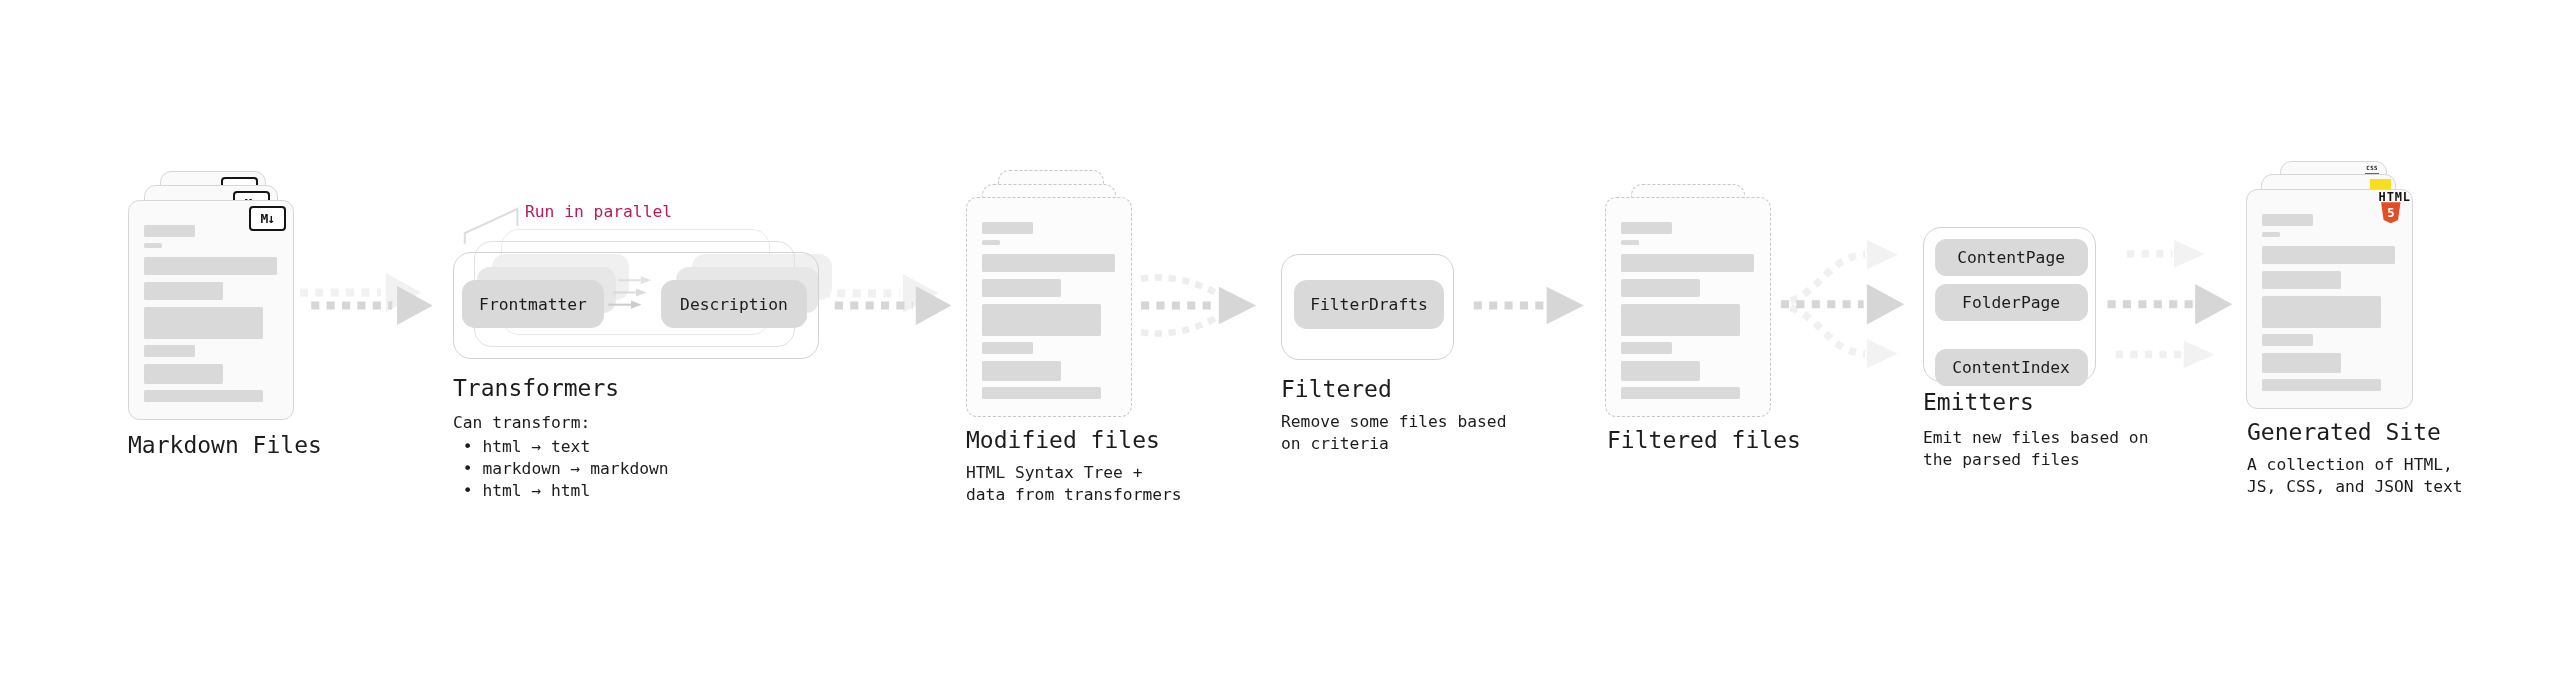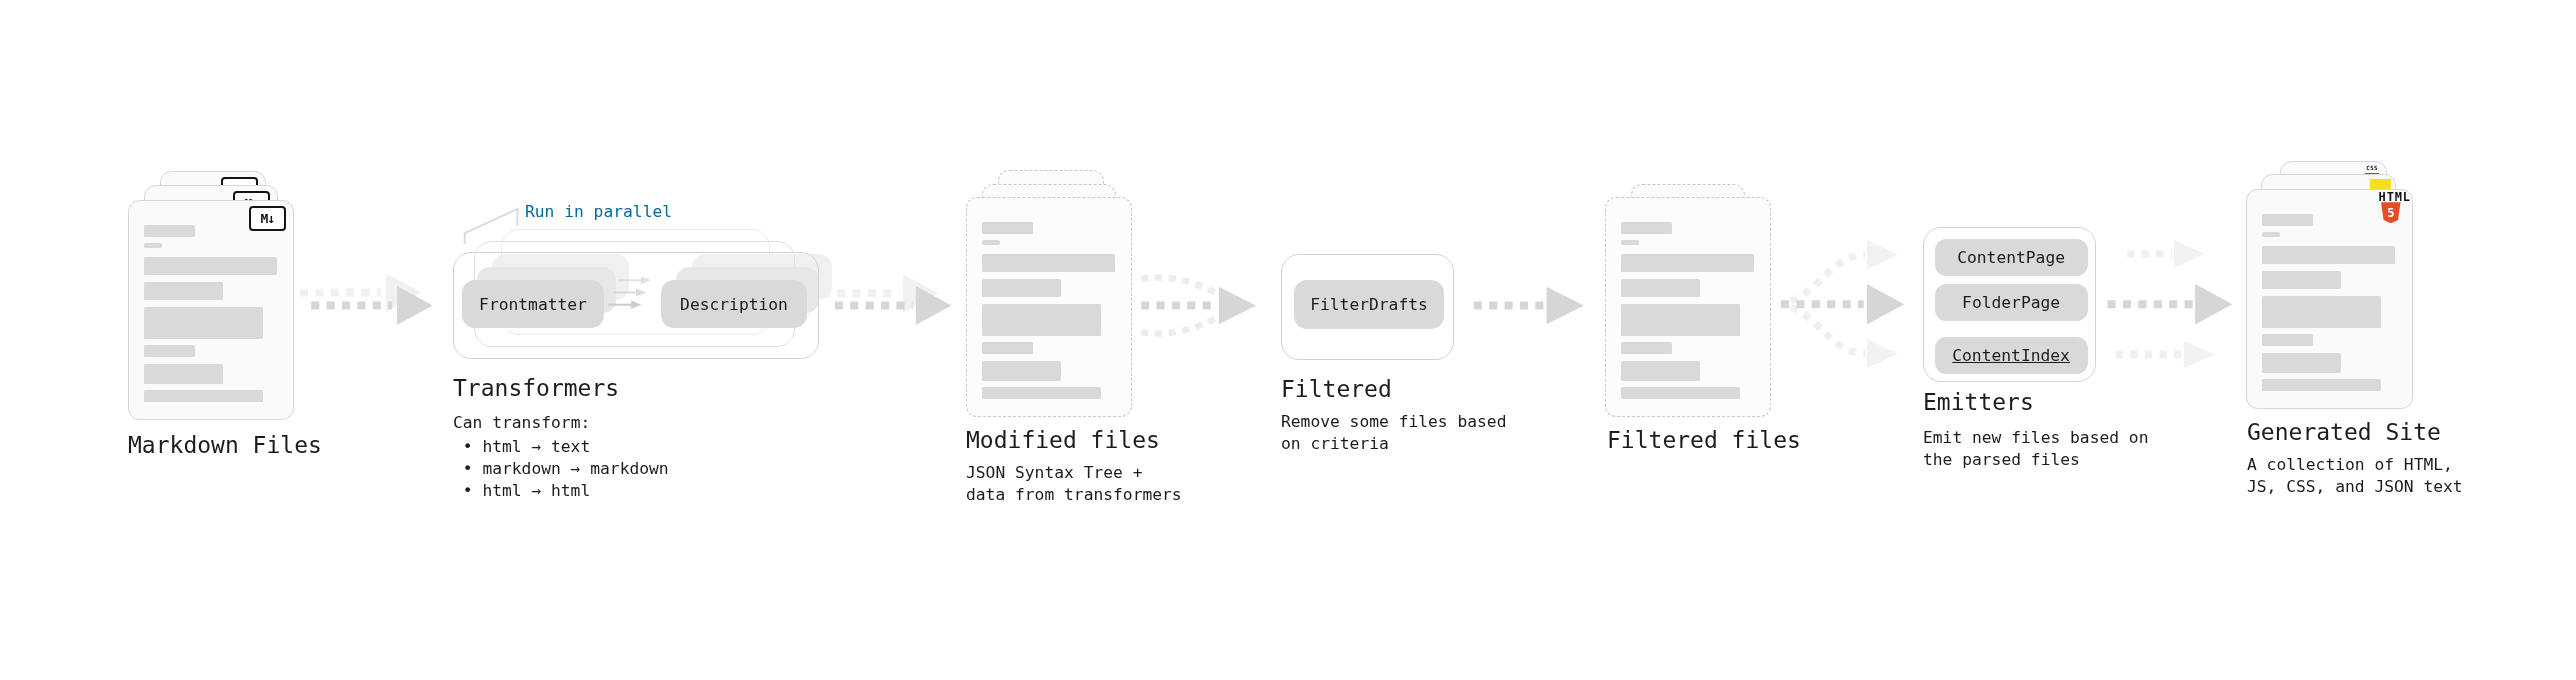--- a/index.html
+++ b/index.html
@@ -24,21 +24,21 @@
   .pill{position:absolute;background:#d9d9d9;border-radius:13px;display:flex;align-items:center;
         justify-content:center;font-size:16.3px;color:#1c1c1c;}
   .gpill{position:absolute;border-radius:13px;}
   .g1{background:#e7e7e7;}
   .g2{background:#f0f0f0;}
   .epill{position:absolute;left:10.6px;width:153px;height:37px;background:#d9d9d9;border-radius:11.4px;
          display:flex;align-items:center;justify-content:center;font-size:16.3px;color:#1c1c1c;}
   
   .h{position:absolute;font-size:23px;line-height:26px;color:#1c1c1c;white-space:pre;}
   .sub{position:absolute;font-size:16.3px;line-height:22px;color:#1c1c1c;white-space:pre-line;}
-  .note{position:absolute;font-size:16.3px;color:#0369a1;white-space:pre;}
+  .note{position:absolute;font-size:16.3px;color:#be185d;white-space:pre;}
   .bullets{position:absolute;font-size:16.3px;line-height:22px;color:#1c1c1c;padding-left:9.8px;}
   
   .h5wrap{position:absolute;top:3.3px;right:9px;width:24.4px;text-align:center;}
   .h5text{font-size:12px;font-weight:bold;color:#141414;letter-spacing:0.8px;line-height:8.1px;}
   .h5shield{width:19.5px;height:21px;margin:0.8px auto 0;background:#e44d26;
             clip-path:polygon(0 0,100% 0,87% 85%,50% 100%,13% 85%);
             display:flex;align-items:center;justify-content:center;}
   .h5shield span{color:#ffffff;font-size:12.2px;font-weight:bold;line-height:12.2px;}
   .jsbadge{position:absolute;top:4.1px;right:4.1px;width:21px;height:16.3px;background:#f7df1e;}
   .csswrap{position:absolute;top:3.3px;right:4.9px;width:18px;text-align:center;}
@@ -136,21 +136,21 @@
         <div style="width: 18px; height: 4.9px; margin-top: 6.5px; margin-left: 15.4px; background: rgb(217, 217, 217); border-radius: 1.6px;"></div>
         <div style="width: 133px; height: 18px; margin-top: 9px; margin-left: 15.4px; background: rgb(217, 217, 217); border-radius: 1.6px;"></div>
         <div style="width: 79px; height: 18.7px; margin-top: 6.5px; margin-left: 15.4px; background: rgb(217, 217, 217); border-radius: 1.6px;"></div>
         <div style="width: 119px; height: 32px; margin-top: 6.5px; margin-left: 15.4px; background: rgb(217, 217, 217); border-radius: 1.6px;"></div>
         <div style="width: 51px; height: 11.4px; margin-top: 6.5px; margin-left: 15.4px; background: rgb(217, 217, 217); border-radius: 1.6px;"></div>
         <div style="width: 79px; height: 19.5px; margin-top: 7.3px; margin-left: 15.4px; background: rgb(217, 217, 217); border-radius: 1.6px;"></div>
         <div style="width: 119px; height: 12.2px; margin-top: 6.5px; margin-left: 15.4px; background: rgb(217, 217, 217); border-radius: 1.6px;"></div>
       </div>
   </div>
   <div class="h" style="left:966px;top:427px;">Modified files</div>
-  <div class="sub" style="left:966px;top:462px;">JSON Syntax Tree +
+  <div class="sub" style="left:966px;top:462px;">HTML Syntax Tree +
 data from transformers</div>
 
   <svg style="left:1136px;top:265px;" width="130" height="81" viewBox="0 0 160 100">
     <path d="M6,17 C48,10 88,26 114,44" fill="none" stroke="#ededed" stroke-width="8" stroke-dasharray="9 8"></path>
     <path d="M6,83 C48,90 88,74 114,56" fill="none" stroke="#ededed" stroke-width="8" stroke-dasharray="9 8"></path>
     <line x1="6" y1="50" x2="100" y2="50" stroke="#d6d6d6" stroke-width="10" stroke-dasharray="10 9"></line>
     <polygon points="102,27 148,50 102,73" fill="#d6d6d6"></polygon>
   </svg>
 
   <div class="frame f-front" style="left:1281px;top:254px;width:173px;height:106px;background:#ffffff;"></div>
@@ -184,21 +184,21 @@
     <polygon points="112,10 150,28 112,46" fill="#f2f2f2"></polygon>
     <path d="M18,93 C58,108 66,148 110,150" fill="none" stroke="#f0f0f0" stroke-width="9" stroke-dasharray="9 9"></path>
     <polygon points="112,132 150,150 112,168" fill="#f2f2f2"></polygon>
     <line x1="6" y1="89" x2="108" y2="89" stroke="#d6d6d6" stroke-width="10" stroke-dasharray="10 9"></line>
     <polygon points="112,64 158,89 112,114" fill="#d6d6d6"></polygon>
   </svg>
 
   <div class="frame f-front" style="left:1923px;top:227px;width:173px;height:155px;background:#ffffff;">
     <div class="epill" style="top:10.6px;">ContentPage</div>
     <div class="epill" style="top:56px;">FolderPage</div>
-    <div class="epill" style="top:109px;text-decoration:underline;">ContentIndex</div>
+    <div class="epill" style="top:121px;">ContentIndex</div>
   </div>
   <div class="h" style="left:1923px;top:389px;">Emitters</div>
   <div class="sub" style="left:1923px;top:427px;">Emit new files based on
 the parsed files</div>
 
   <svg style="left:2101px;top:232px;" width="142" height="146" viewBox="0 0 175 180">
     <line x1="32" y1="27" x2="88" y2="27" stroke="#f0f0f0" stroke-width="9" stroke-dasharray="9 9"></line>
     <polygon points="90,10 128,27 90,44" fill="#f2f2f2"></polygon>
     <line x1="8" y1="89" x2="114" y2="89" stroke="#d6d6d6" stroke-width="10" stroke-dasharray="10 9"></line>
     <polygon points="116,64 162,89 116,114" fill="#d6d6d6"></polygon>

